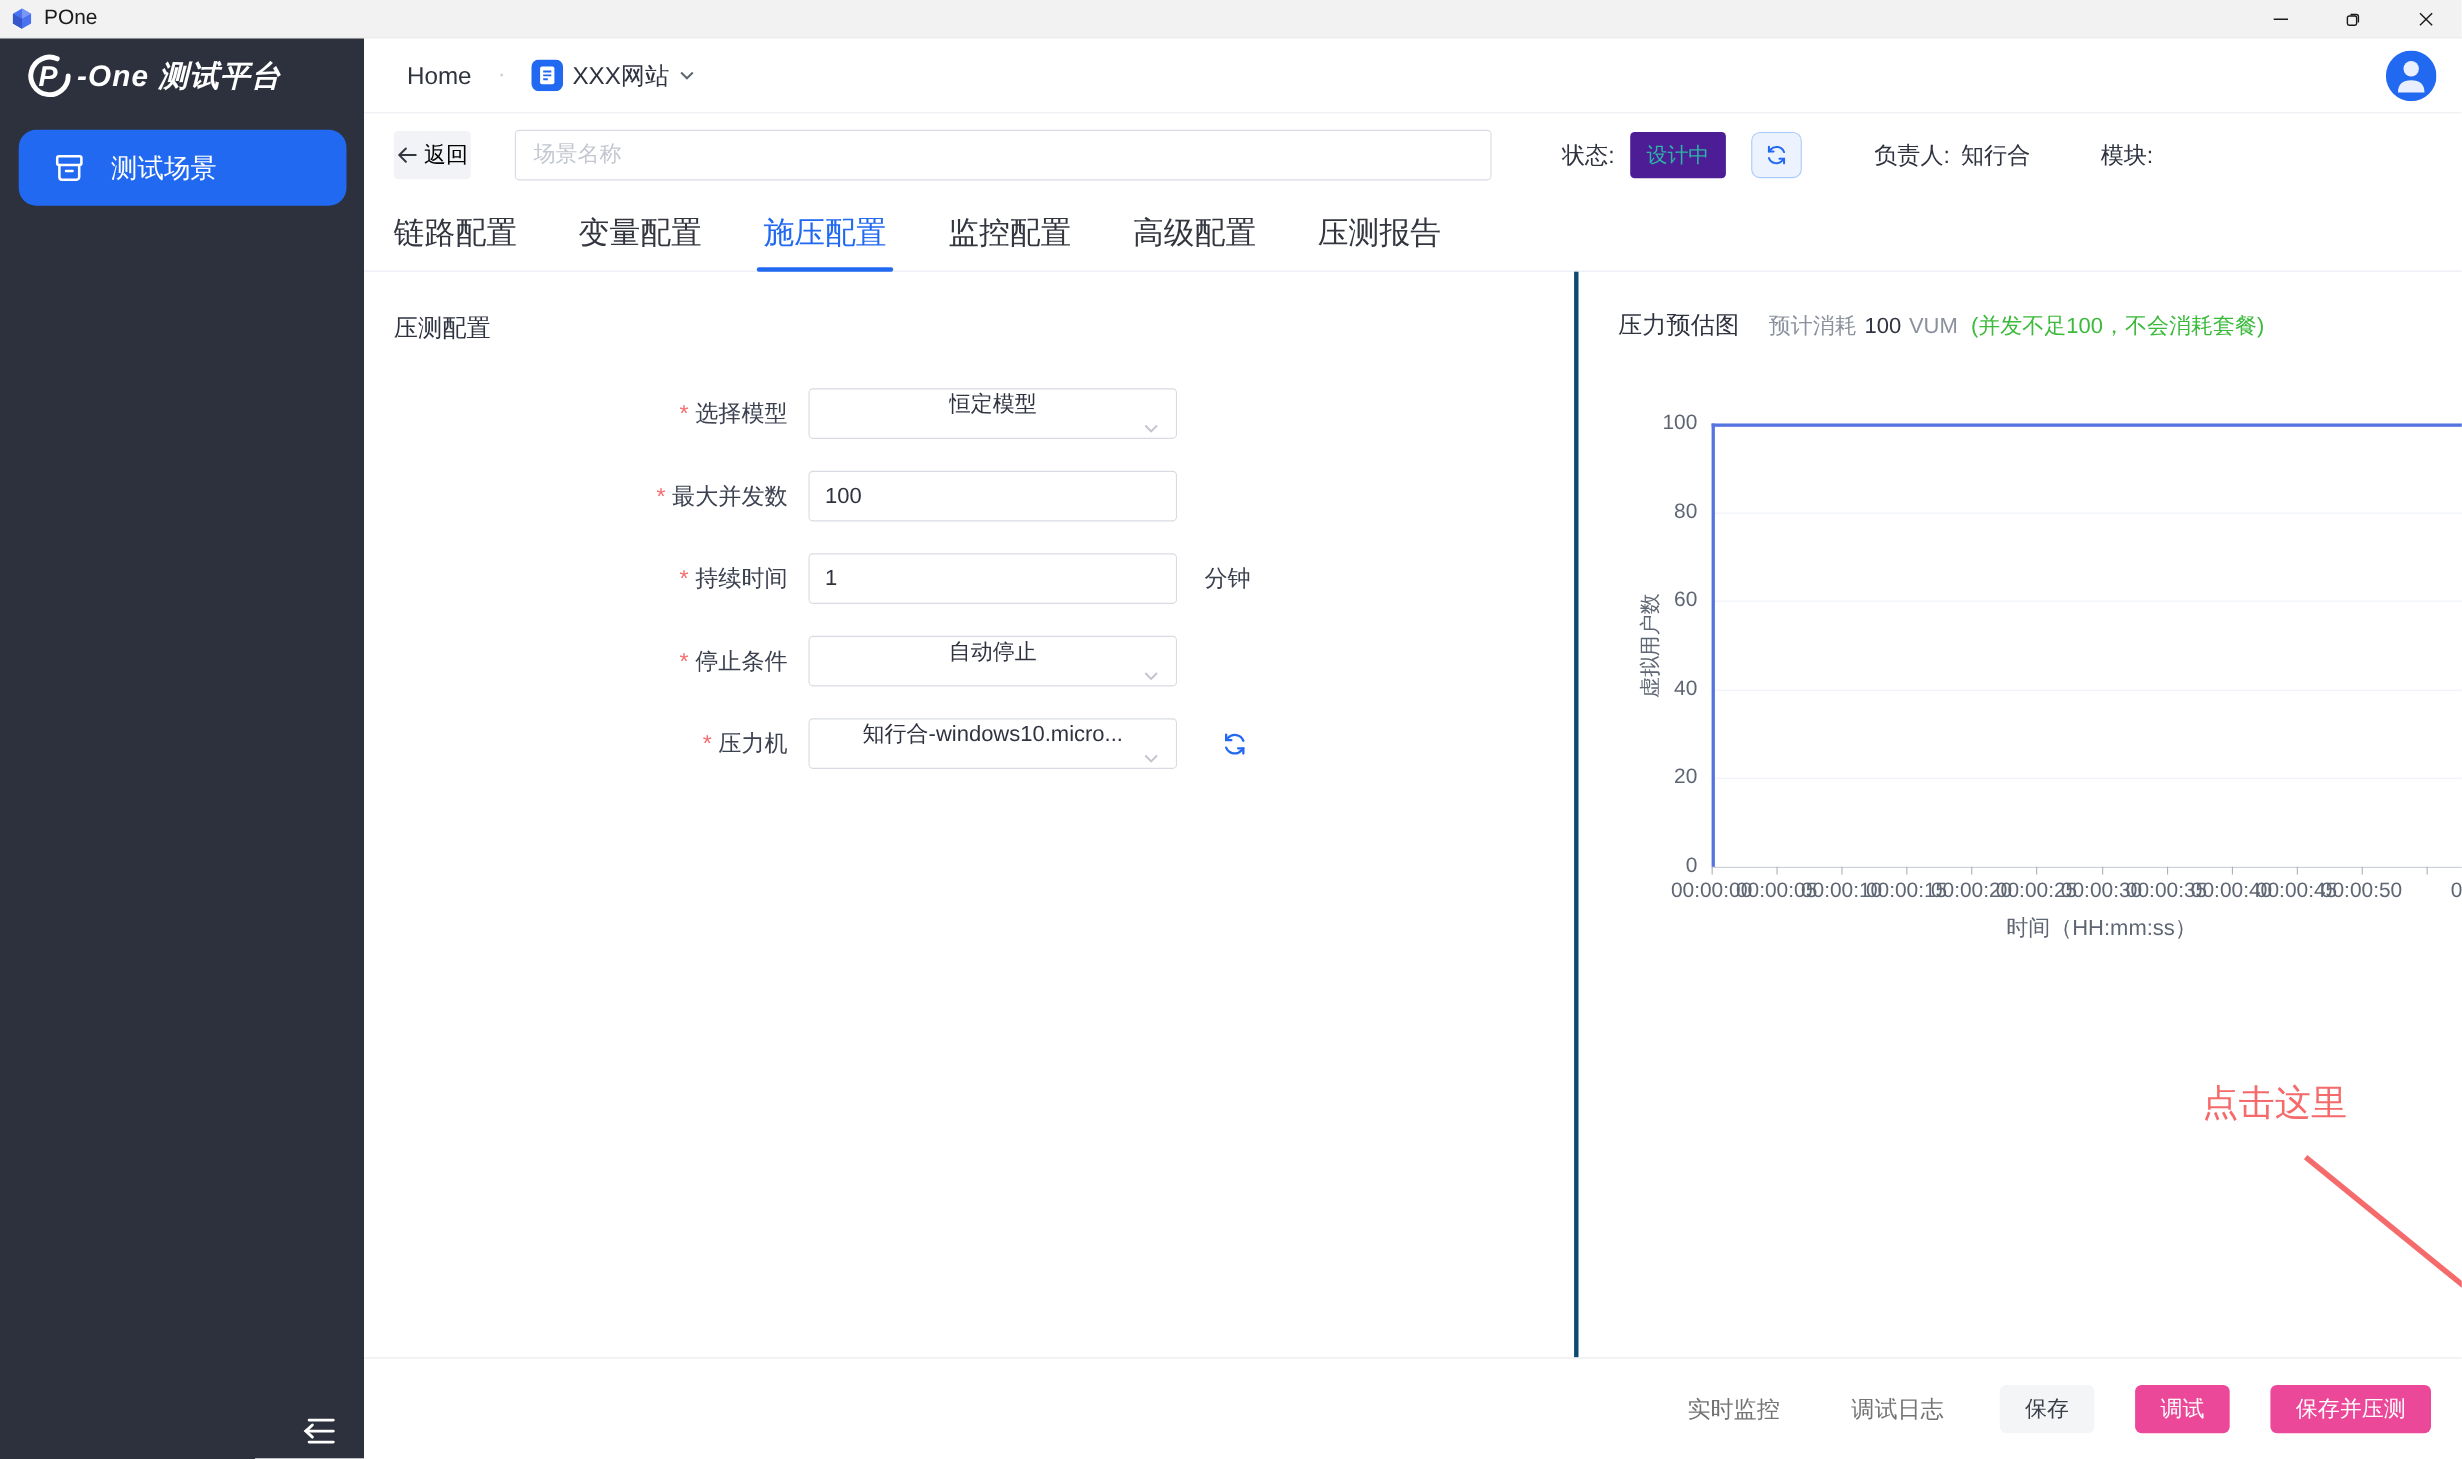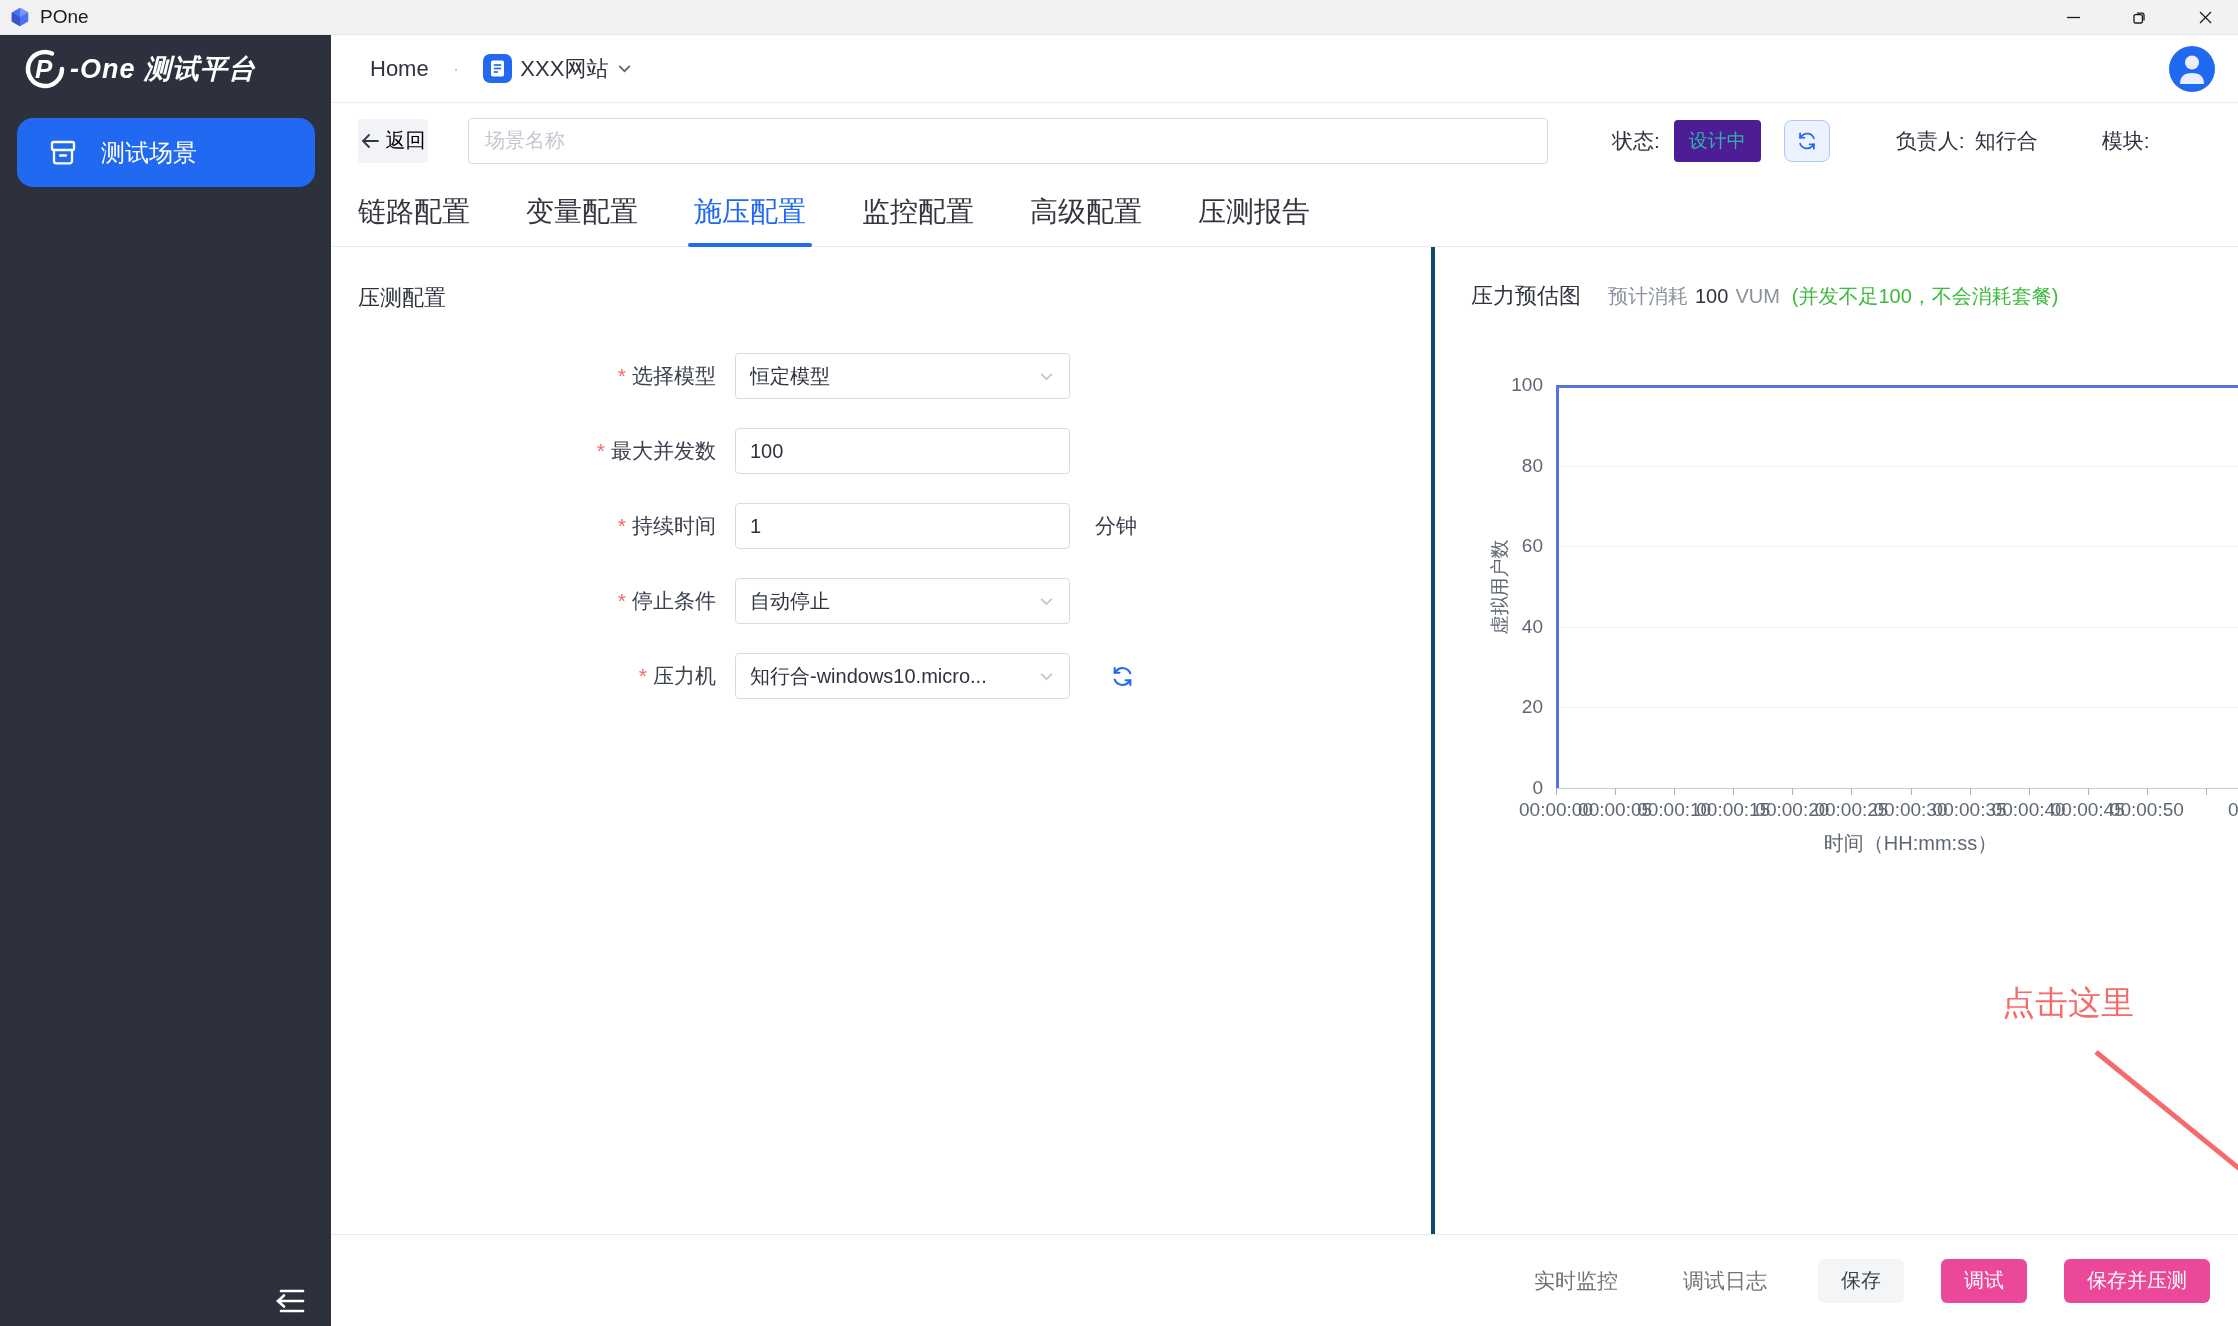--- a/index.html
+++ b/index.html
@@ -33,21 +33,21 @@
 
   .pagehead { height:68px; border-bottom:1px solid #eceef2; display:flex; align-items:center; padding:0 23px 0 39px; }
   .crumb-home { font-size:22px; color:#2f3340; cursor:pointer; }
   .crumb-dot { color:#c3c7cf; margin:0 24px; font-size:20px; }
   .crumb-proj { display:flex; align-items:center; gap:8px; cursor:pointer; }
   .crumb-proj .proj-label { font-size:22px; color:#2f3340; }
   .avatar { margin-left:auto; width:46px; height:46px; border-radius:50%; cursor:pointer; display:flex; }
 
   .toolbar { height:75px; display:flex; align-items:center; padding:0 27px; }
   .back-btn { width:70px; height:44px; background:#f2f3f6; border:none; border-radius:4px; font-size:20px; color:#000000; display:flex; align-items:center; justify-content:center; gap:7px; cursor:pointer; font-family:inherit; }
-  .scene-input { margin-left:40px; width:1080px; height:46px; border:1px solid #d8dbe2; border-radius:4px; padding:0 16px; font-size:20px; color:#2f3340; font-family:inherit; outline:none; }
+  .scene-input { margin-left:40px; width:888px; height:46px; border:1px solid #d8dbe2; border-radius:4px; padding:0 16px; font-size:20px; color:#2f3340; font-family:inherit; outline:none; }
   .scene-input::placeholder { color:#c3c7cf; }
   .status-label { margin-left:64px; font-size:21px; color:#2f3340; white-space:nowrap; }
   .status-badge { margin-left:14px; background:#4c1d95; color:#2cb5a5; font-size:19px; padding:8px 15px; border-radius:4px; white-space:nowrap; }
   .refresh-btn { margin-left:23px; width:46px; height:42px; background:#ecf3ff; border:1px solid #aac9fb; border-radius:8px; display:flex; align-items:center; justify-content:center; cursor:pointer; }
   .owner-label { margin-left:66px; font-size:21px; color:#2f3340; white-space:nowrap; }
   .owner-value { margin-left:10px; font-size:21px; color:#2f3340; white-space:nowrap; }
   .module-label { margin-left:64px; font-size:21px; color:#2f3340; white-space:nowrap; }
 
   .tabs { height:69px; border-bottom:1px solid #e9ecf2; display:flex; align-items:stretch; gap:56px; padding:0 27px; }
   .tab { display:flex; align-items:center; font-size:28px; color:#33363f; cursor:pointer; position:relative; }
@@ -56,21 +56,21 @@
 
   .content { flex:1; display:flex; min-height:0; }
 
   
   .form-col { width:1104px; border-right:4px solid #0c4a6e; padding:36px 0 0 27px; flex-shrink:0; }
   .section-title { font-size:22px; color:#2f3340; font-weight:500; }
   .pressure-form { margin-top:40px; display:flex; flex-direction:column; gap:29px; }
   .form-row { display:flex; align-items:center; height:46px; }
   .form-label { width:358px; text-align:right; font-size:21px; color:#3c4150; white-space:nowrap; }
   .req { color:#f56b6b; margin-right:6px; }
-  .control { margin-left:19px; width:335px; height:46px; border:1px solid #d8dbe2; border-radius:4px; padding:0 14px; display:flex; align-items:center; background:#fff; cursor:pointer; }
+  .control { margin-left:19px; width:335px; height:46px; border:1px solid #d8dbe2; border-radius:4px; padding:0 14px; display:flex; align-items:center; background:#fff; cursor:pointer;flex-direction:column; }
   .control-value { font-size:20px; color:#2f3340; white-space:nowrap; overflow:hidden; text-overflow:ellipsis; flex:1; }
   input.control { cursor:text; font-size:20px; color:#2f3340; font-family:inherit; outline:none; }
   .chev { margin-left:auto; display:flex; flex-shrink:0; }
   .suffix { margin-left:25px; font-size:21px; color:#3c4150; }
   .refresh-inline { margin-left:40px; display:flex; cursor:pointer; }
 
   
   .chart-col { flex:1; position:relative; padding:34px 0 0 36px; min-width:0; }
   .chart-header { display:flex; align-items:baseline; white-space:nowrap; }
   .chart-title { font-size:22px; color:#2f3340; font-weight:500; }

